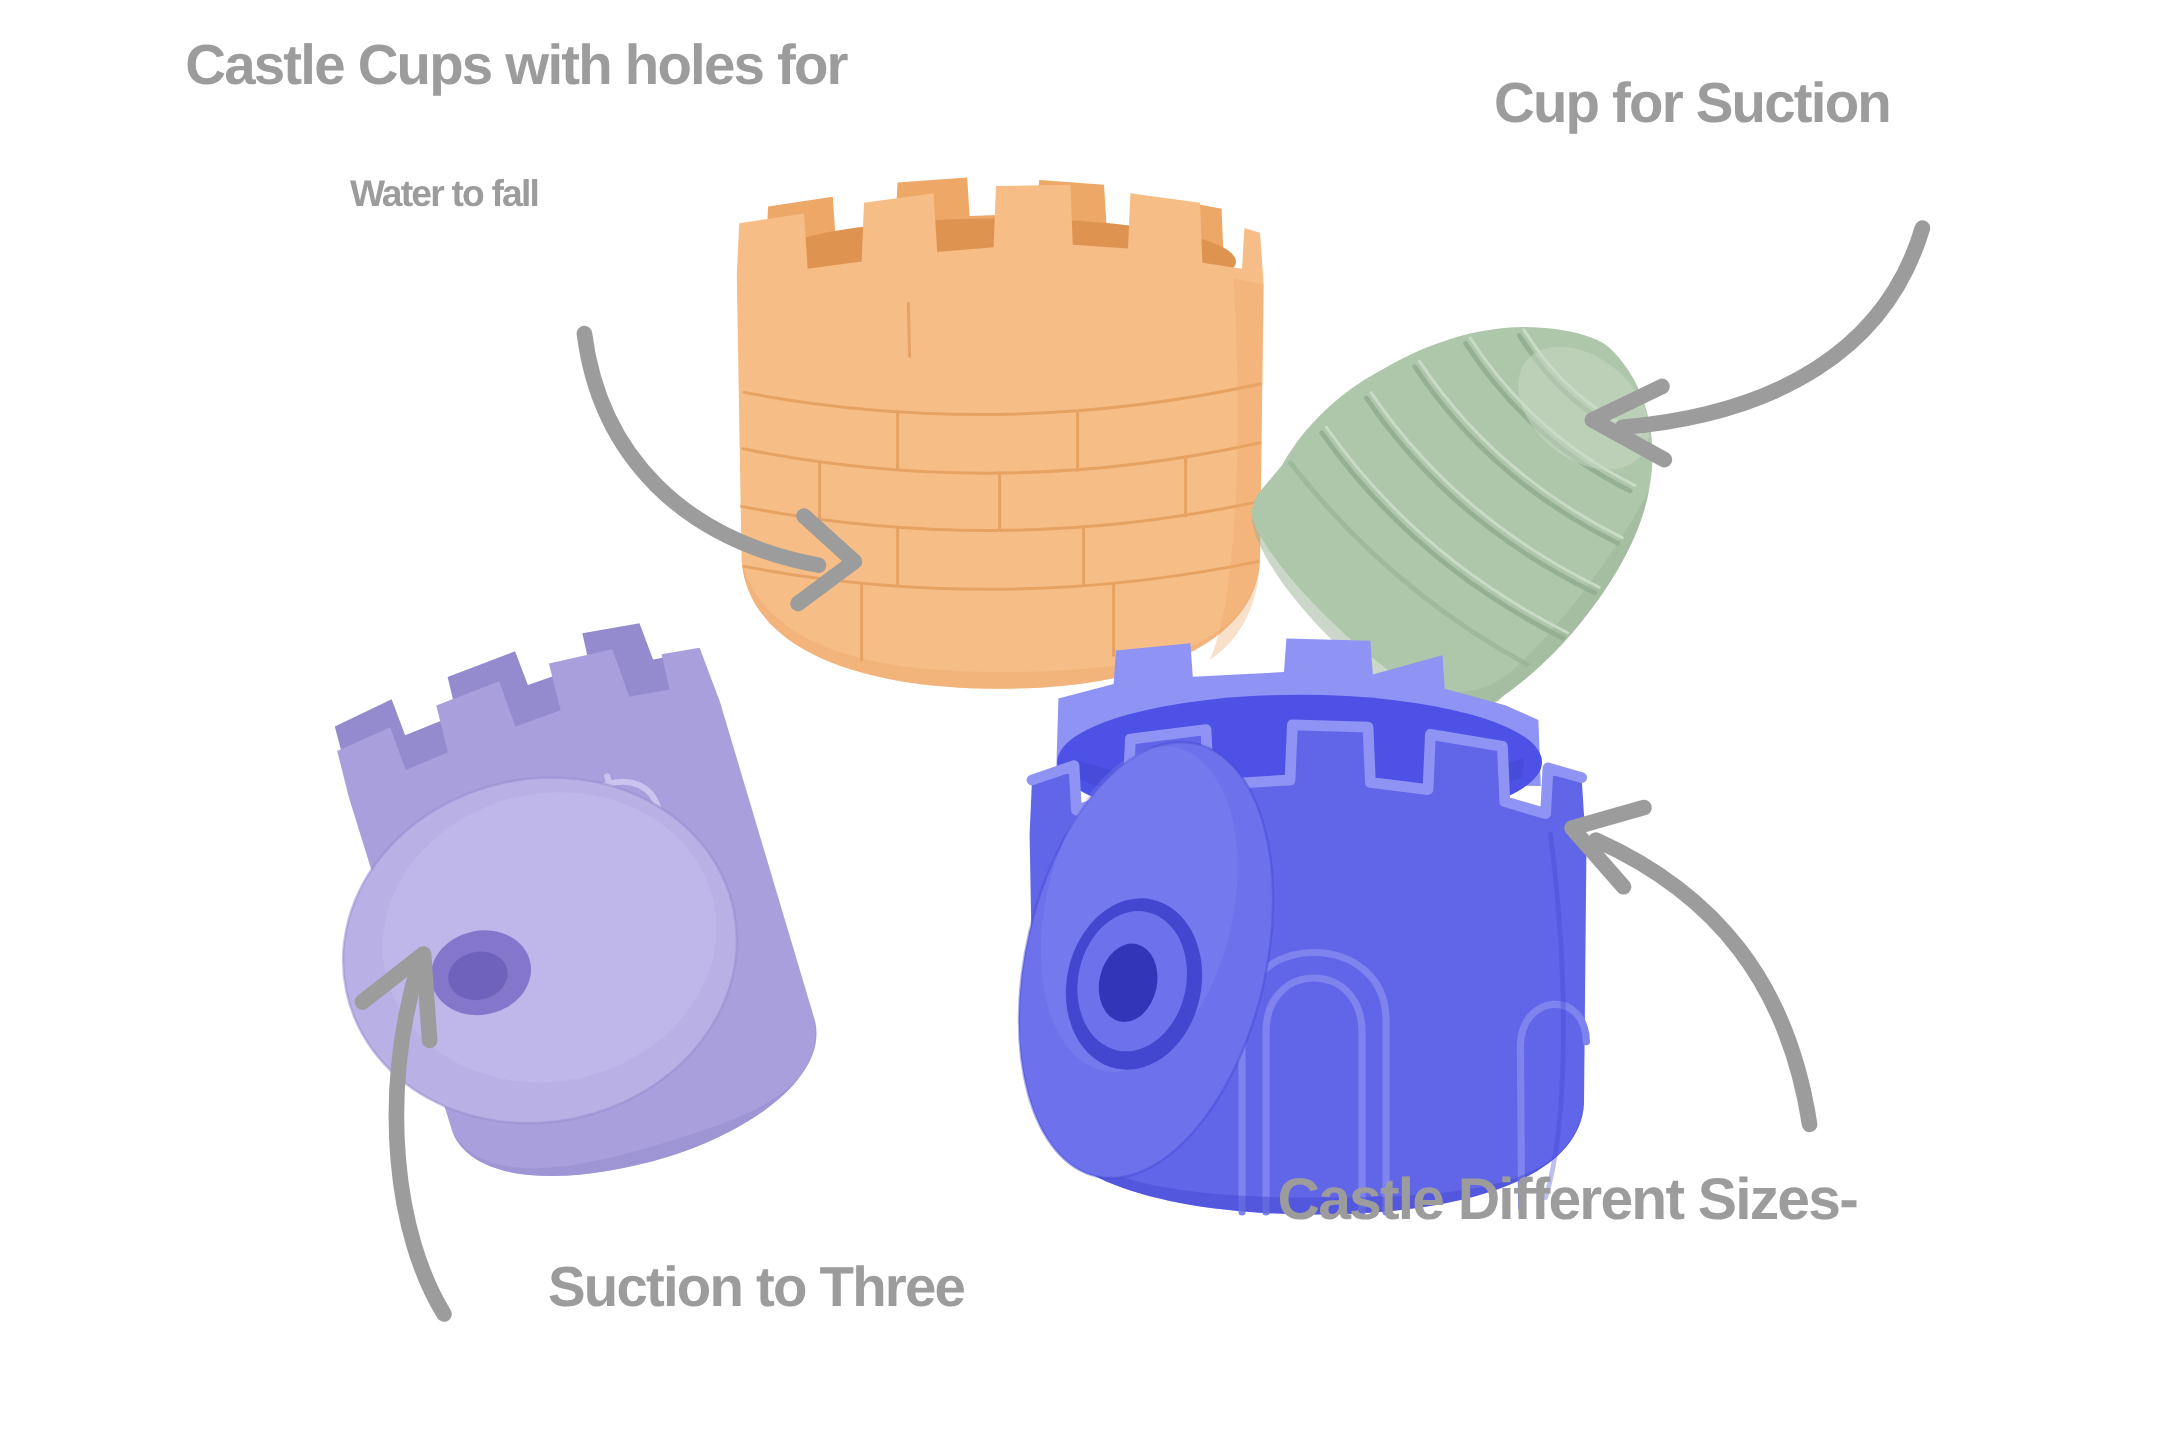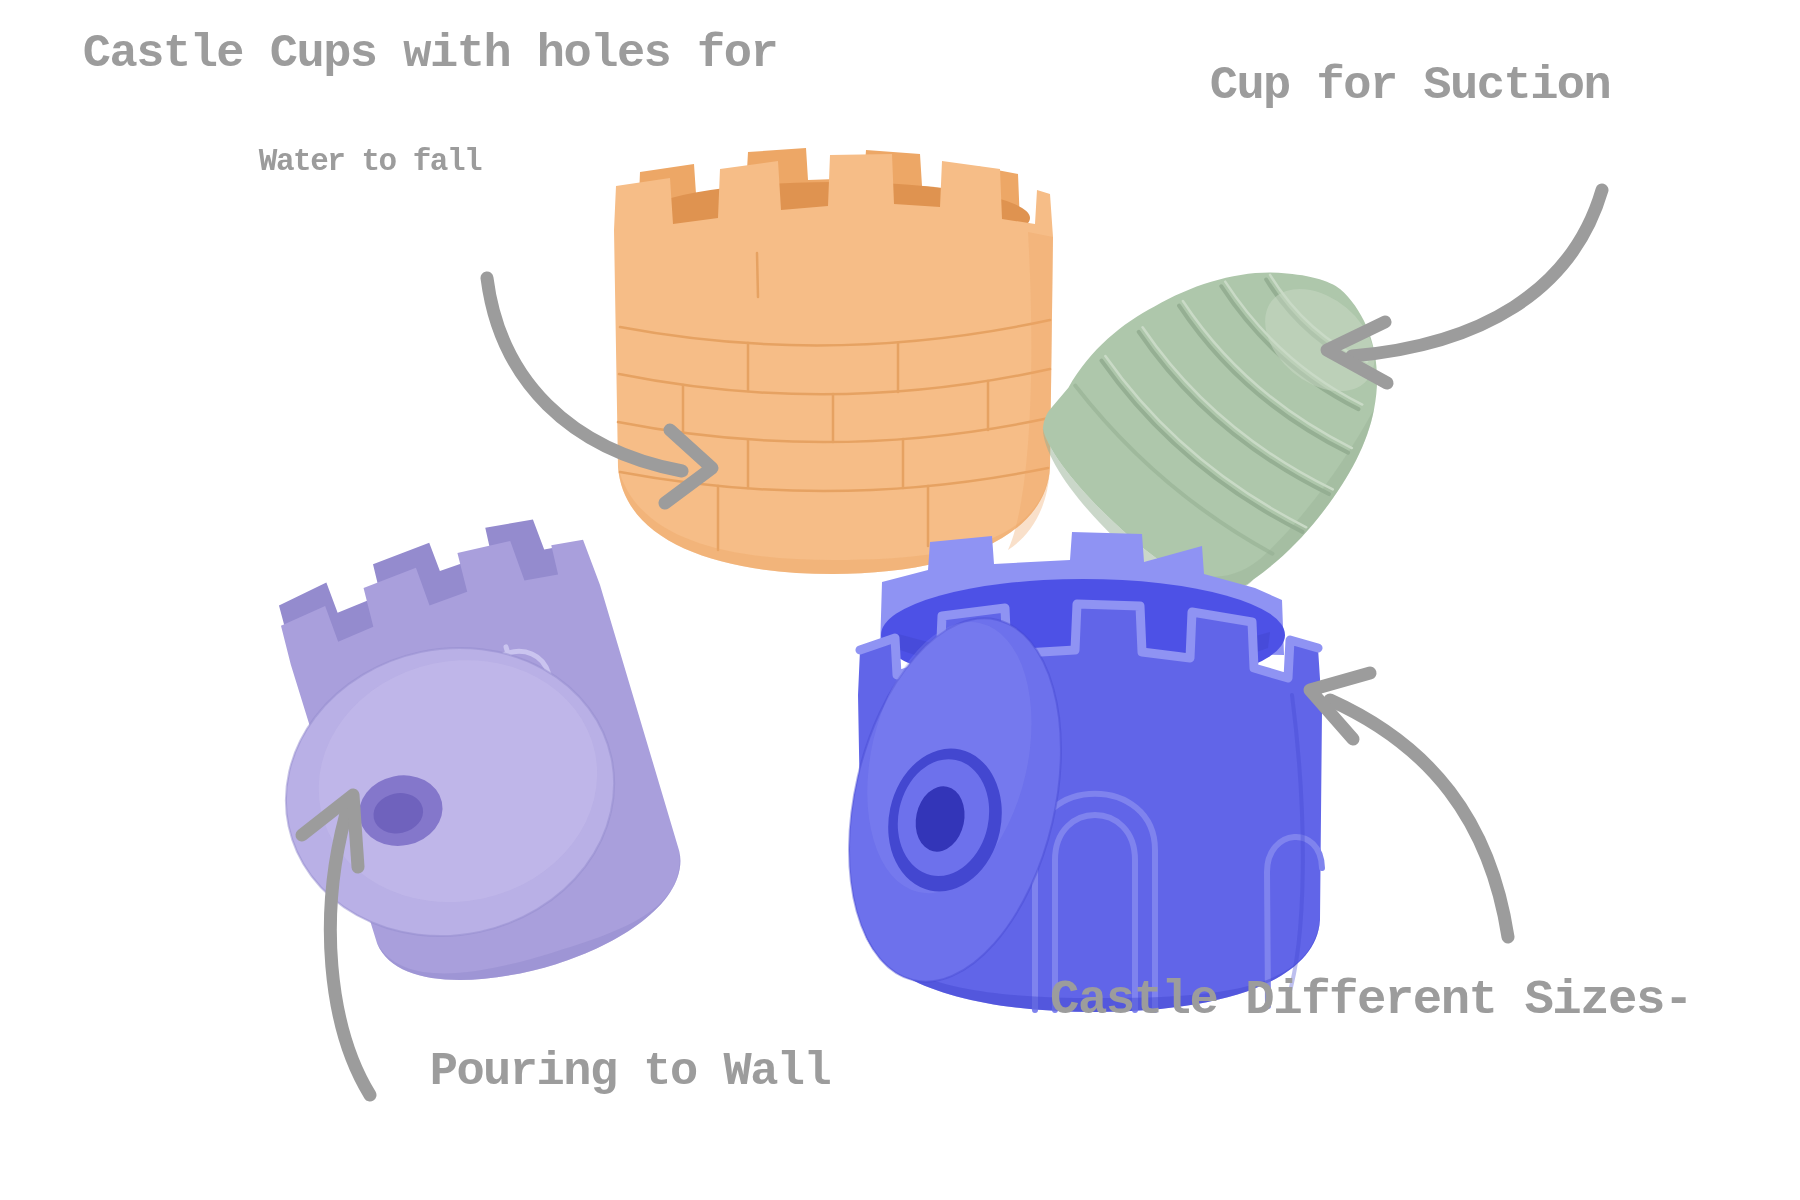--- a/index.html
+++ b/index.html
@@ -1,17 +1,17 @@
 <!DOCTYPE html>
 <html style="--background: #ffffff; --text_gray: #9c9c9c; --arrow_gray: #9c9c9c; --orange_main: #f6bd87; --orange_dark: #eda766; --orange_deep: #df9350; --orange_line: #e6a262; --green_main: #aec7ab; --green_dark: #95af93; --green_deep: #7f997e; --green_light: #c9dac6; --purple_main: #a99fdc; --purple_back: #948bce; --purple_light: #cac4ef; --purple_disc: #b9b0e6; --purple_hole: #8477cb; --purple_deep: #6f62bd; --blue_main: #6165e8; --blue_light: #8f93f3; --blue_inner: #4d51e6; --blue_dark: #4347d0; --blue_disc: #6d71ec; --blue_hole: #3335b8; --blue_relief: #7f83ee;"><head>
 <meta charset="utf-8">
 <style>
   html,body{margin:0;padding:0;background:#fff;}
   .canvas{position:relative;width:1800px;height:1200px;background:var(--background,#ffffff);
-          overflow:hidden;font-family:Liberation Mono, monospace;}
+          overflow:hidden;font-family:Liberation Sans, sans-serif;}
   .product{position:absolute;z-index:1;}
   .arrows{position:absolute;left:0;top:0;width:1800px;height:1200px;z-index:2;pointer-events:none;}
   .label{position:absolute;z-index:3;color:var(--text_gray,#9c9c9c);font-weight:bold;
          text-align:center;letter-spacing:-1.5px;line-height:1;white-space:nowrap;}
   #t-castle1{left:60px;top:30px;width:740px;font-size:47px;}
   #t-castle2{left:60px;top:146px;width:620px;font-size:31px;}
   #t-pour{left:1150px;top:62px;width:520px;font-size:47px;}
   #t-suction{left:400px;top:1048px;width:460px;font-size:47px;}
   #t-sizes1{left:1050px;top:976px;width:512px;font-size:49px;}
   #t-sizes2{left:1050px;top:1080px;width:510px;font-size:49px;}
@@ -151,16 +151,16 @@
     </g>
     <g>
       <path class="sk-arrow" d="M 1508,937 C 1490,820 1430,745 1330,700"></path>
       <path class="sk-arrow" d="M 1370,673 L 1310,690 L 1353,739"></path>
     </g>
   </svg>
 
   <div id="t-castle1" class="label">Castle Cups with holes for</div>
   <div id="t-castle2" class="label">Water to fall</div>
   <div id="t-pour" class="label">Cup for Suction</div>
-  <div id="t-suction" class="label">Pouring to Wall</div>
+  <div id="t-suction" class="label">Suction to Three</div>
   <div id="t-sizes1" class="label">Castle Different Sizes-</div>
 
 </div>
 
 </body></html>

